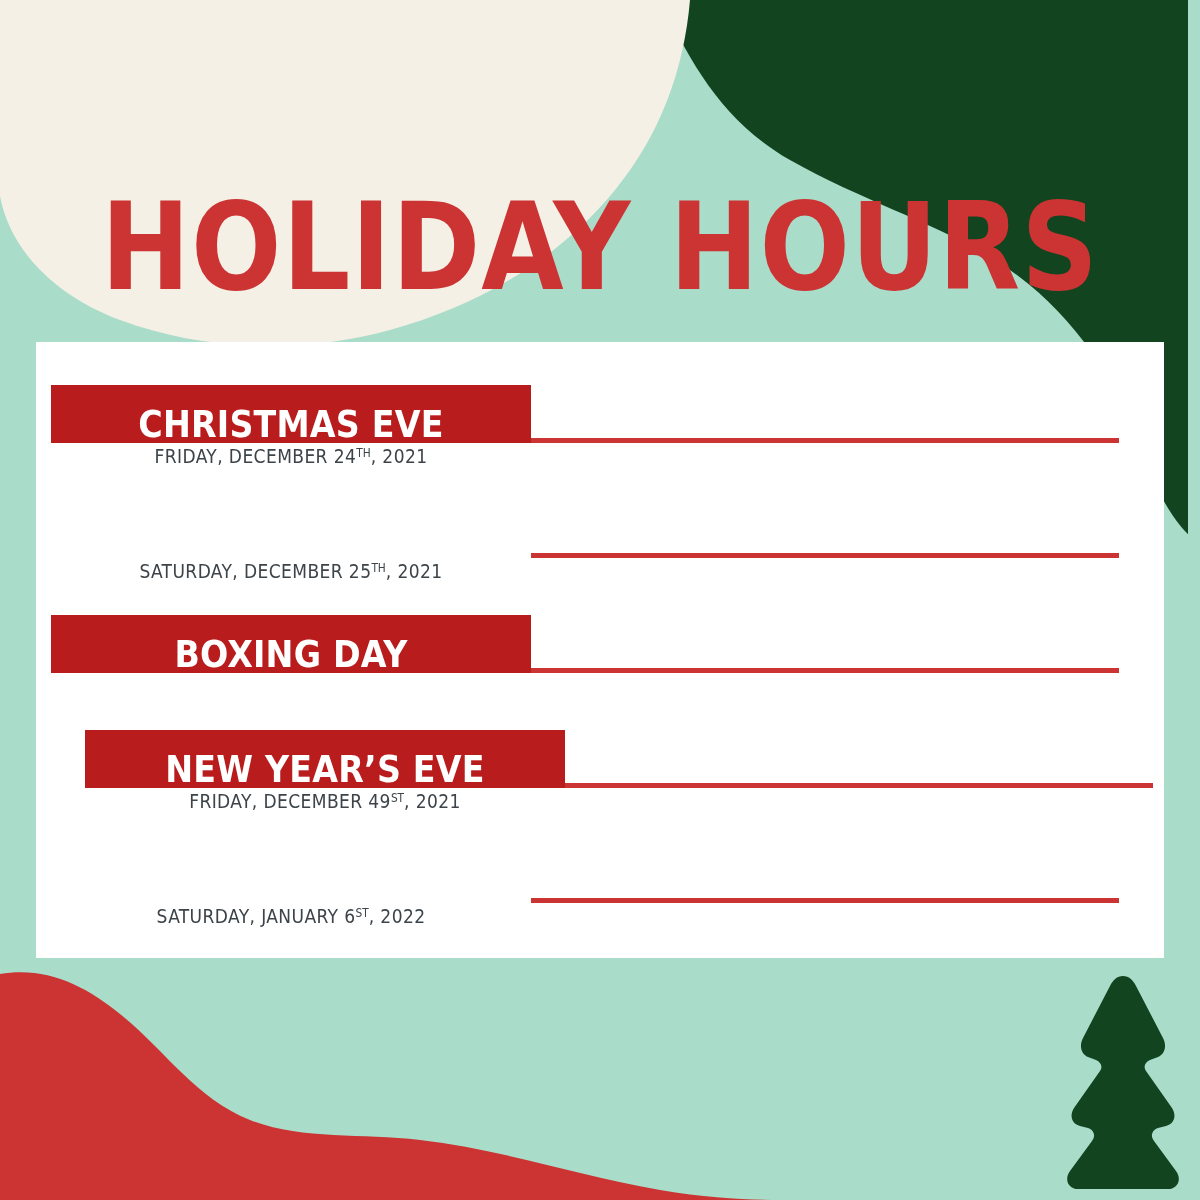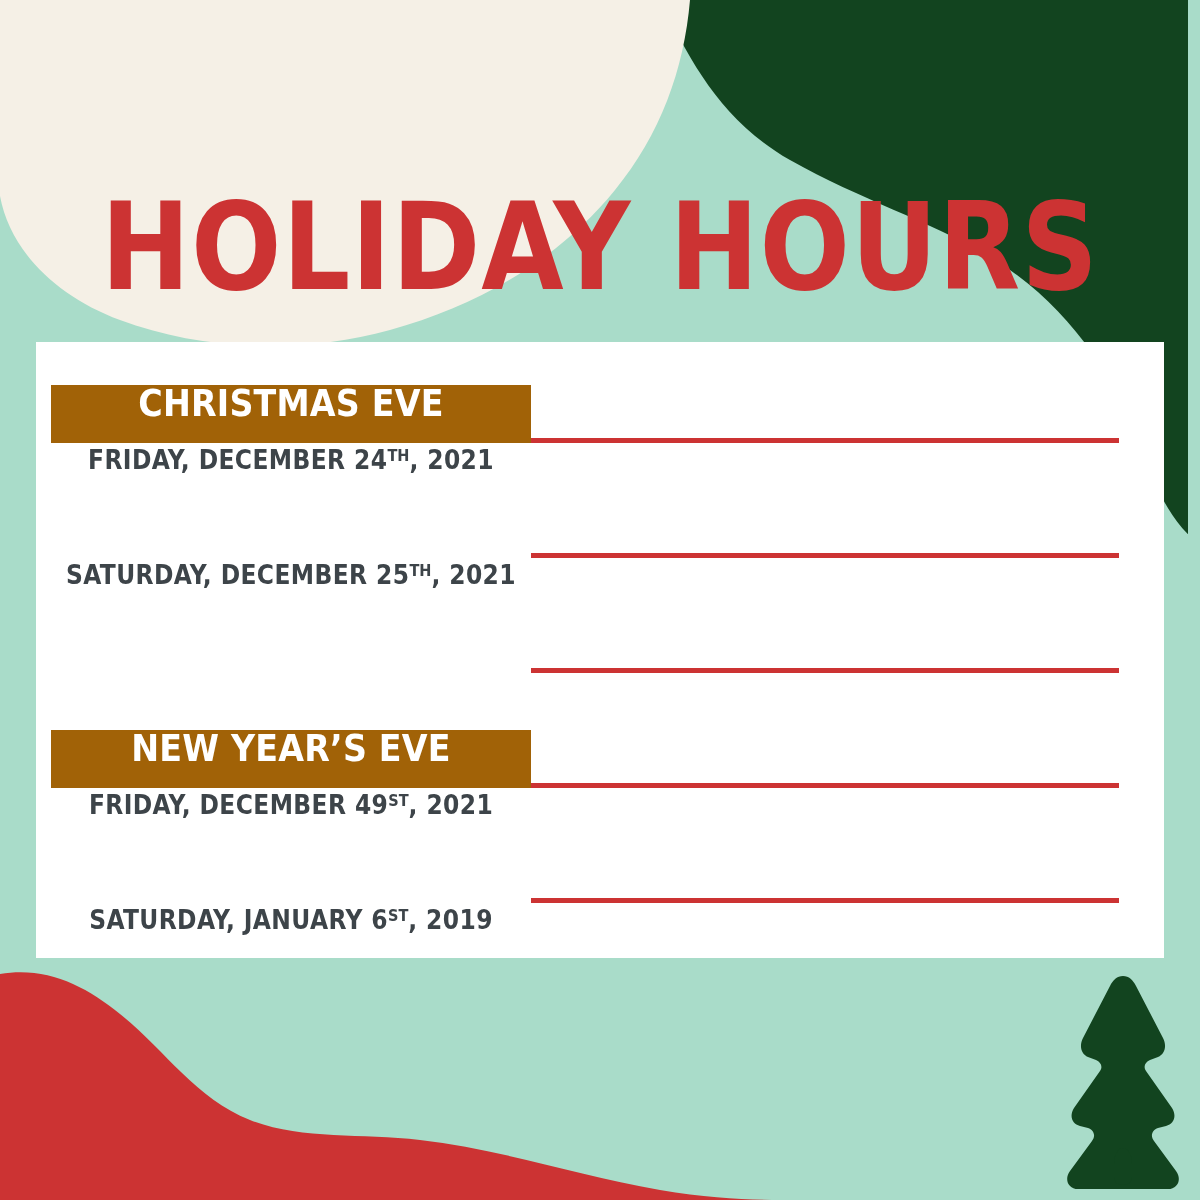--- a/index.html
+++ b/index.html
@@ -68,32 +68,32 @@
 
   .row {
     position: absolute;
     left: 0;
     width: 1128px;
     height: 115px;
   }
   .row-1 { top: 30px;  }
   .row-2 { top: 145px; }
   .row-3 { top: 260px; }
-  .row-4 { top: 375px; }
+  .row-4 { top: 375px; margin-left: 34px; }
   .row-5 { top: 490px; }
 
   .banner {
     position: absolute;
     left: 15px;
     top: 13px;
     width: 480px;
     height: 58px;
-    background: #a16207;
+    background: #b91c1c;
     display: flex;
-    align-items: flex-start;
+    align-items: flex-end;
     justify-content: center;
   }
   .banner-label {
     color: #FFFFFF;
     font-family: "Liberation Sans Narrow", "DejaVu Sans Condensed", "Liberation Sans", sans-serif;
     font-weight: bold;
     font-size: 37px;
     letter-spacing: 0.2px;
     white-space: nowrap;
     line-height: 1;
@@ -109,22 +109,22 @@
   }
 
   .date {
     position: absolute;
     left: 15px;
     top: 74px;
     width: 480px;
     text-align: center;
     color: #3D4449;
     font-family: "Liberation Sans Narrow", "DejaVu Sans Condensed", "Liberation Sans", sans-serif;
-    font-size: 26px;
-    font-weight: bold;
+    font-size: 19px;
+    font-weight: normal;
     letter-spacing: 0.4px;
     white-space: nowrap;
     line-height: 1.1;
   }
   .date sup {
     font-size: 0.62em;
     vertical-align: 0.48em;
     letter-spacing: 0;
   }
 </style>
@@ -202,32 +202,35 @@
         <div class="rule"></div>
         <div class="date"><span>FRIDAY, DECEMBER 24</span><sup>TH</sup><span>, 2021</span></div>
       </div>
 
       <div class="row row-2">
         <div class="rule"></div>
         <div class="date"><span>SATURDAY, DECEMBER 25</span><sup>TH</sup><span>, 2021</span></div>
       </div>
 
       <div class="row row-3">
+        <div class="banner">
+          <span class="banner-label">BOXING DAY</span>
+        </div>
         <div class="rule"></div>
       </div>
 
       <div class="row row-4">
         <div class="banner">
           <span class="banner-label">NEW YEAR’S EVE</span>
         </div>
         <div class="rule"></div>
         <div class="date"><span>FRIDAY, DECEMBER 49</span><sup>ST</sup><span>, 2021</span></div>
       </div>
 
       <div class="row row-5">
         <div class="rule"></div>
-        <div class="date"><span>SATURDAY, JANUARY 6</span><sup>ST</sup><span>, 2019</span></div>
+        <div class="date"><span>SATURDAY, JANUARY 6</span><sup>ST</sup><span>, 2022</span></div>
       </div>
 
     </div>
   </div>
 
 </div>
 
 </body></html>

